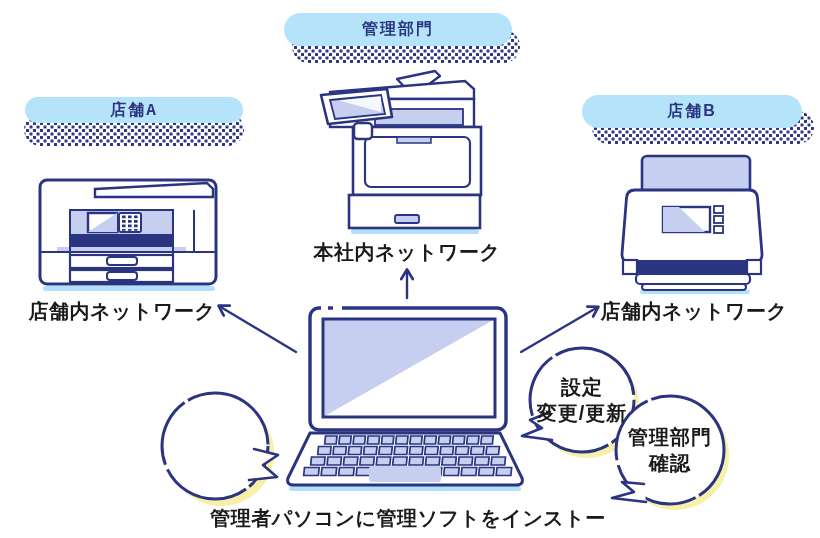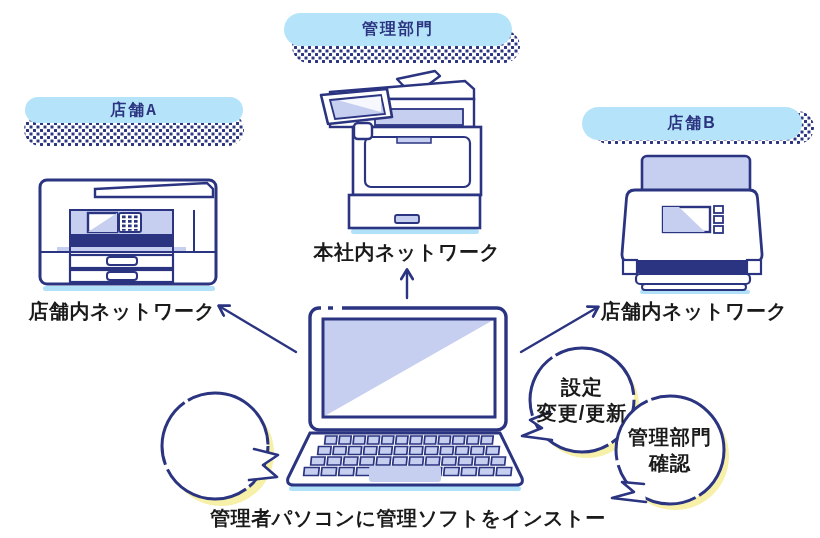--- a/index.html
+++ b/index.html
@@ -46,21 +46,21 @@
   <div class="dots" style="left:292px;top:30px;width:228px;height:33px;"></div>
   <div class="dots" style="left:24px;top:113px;width:220px;height:33px;"></div>
   <div class="dots" style="left:592px;top:111px;width:222px;height:33px;"></div>
 
   <div class="pill" style="left:284px;top:13px;width:228px;height:33px;">
     <span>管理部門</span>
   </div>
   <div class="pill" style="left:25px;top:97px;width:218px;height:26px;font-family:Liberation Mono, monospace;">
     <span>店舗A</span>
   </div>
-  <div class="pill" style="left:582px;top:95px;width:220px;height:33px;margin-top:12px;">
+  <div class="pill" style="left:582px;top:95px;width:220px;height:33px;">
     <span>店舗B</span>
   </div>
 
   <svg id="arrow-layer" width="820" height="538" viewBox="0 0 820 538">
     <defs>
       <marker id="chev" viewBox="0 0 8 8" refX="6.2" refY="4" markerWidth="6" markerHeight="6" orient="auto">
         <path d="M1.2,0.8 L6.5,4 L1.2,7.2" fill="none" stroke="#2b3480" stroke-width="1.5" stroke-linecap="round" stroke-linejoin="round"></path>
       </marker>
     </defs>
     <g stroke="#2b3480" stroke-width="2.4" fill="none" stroke-linecap="round">

